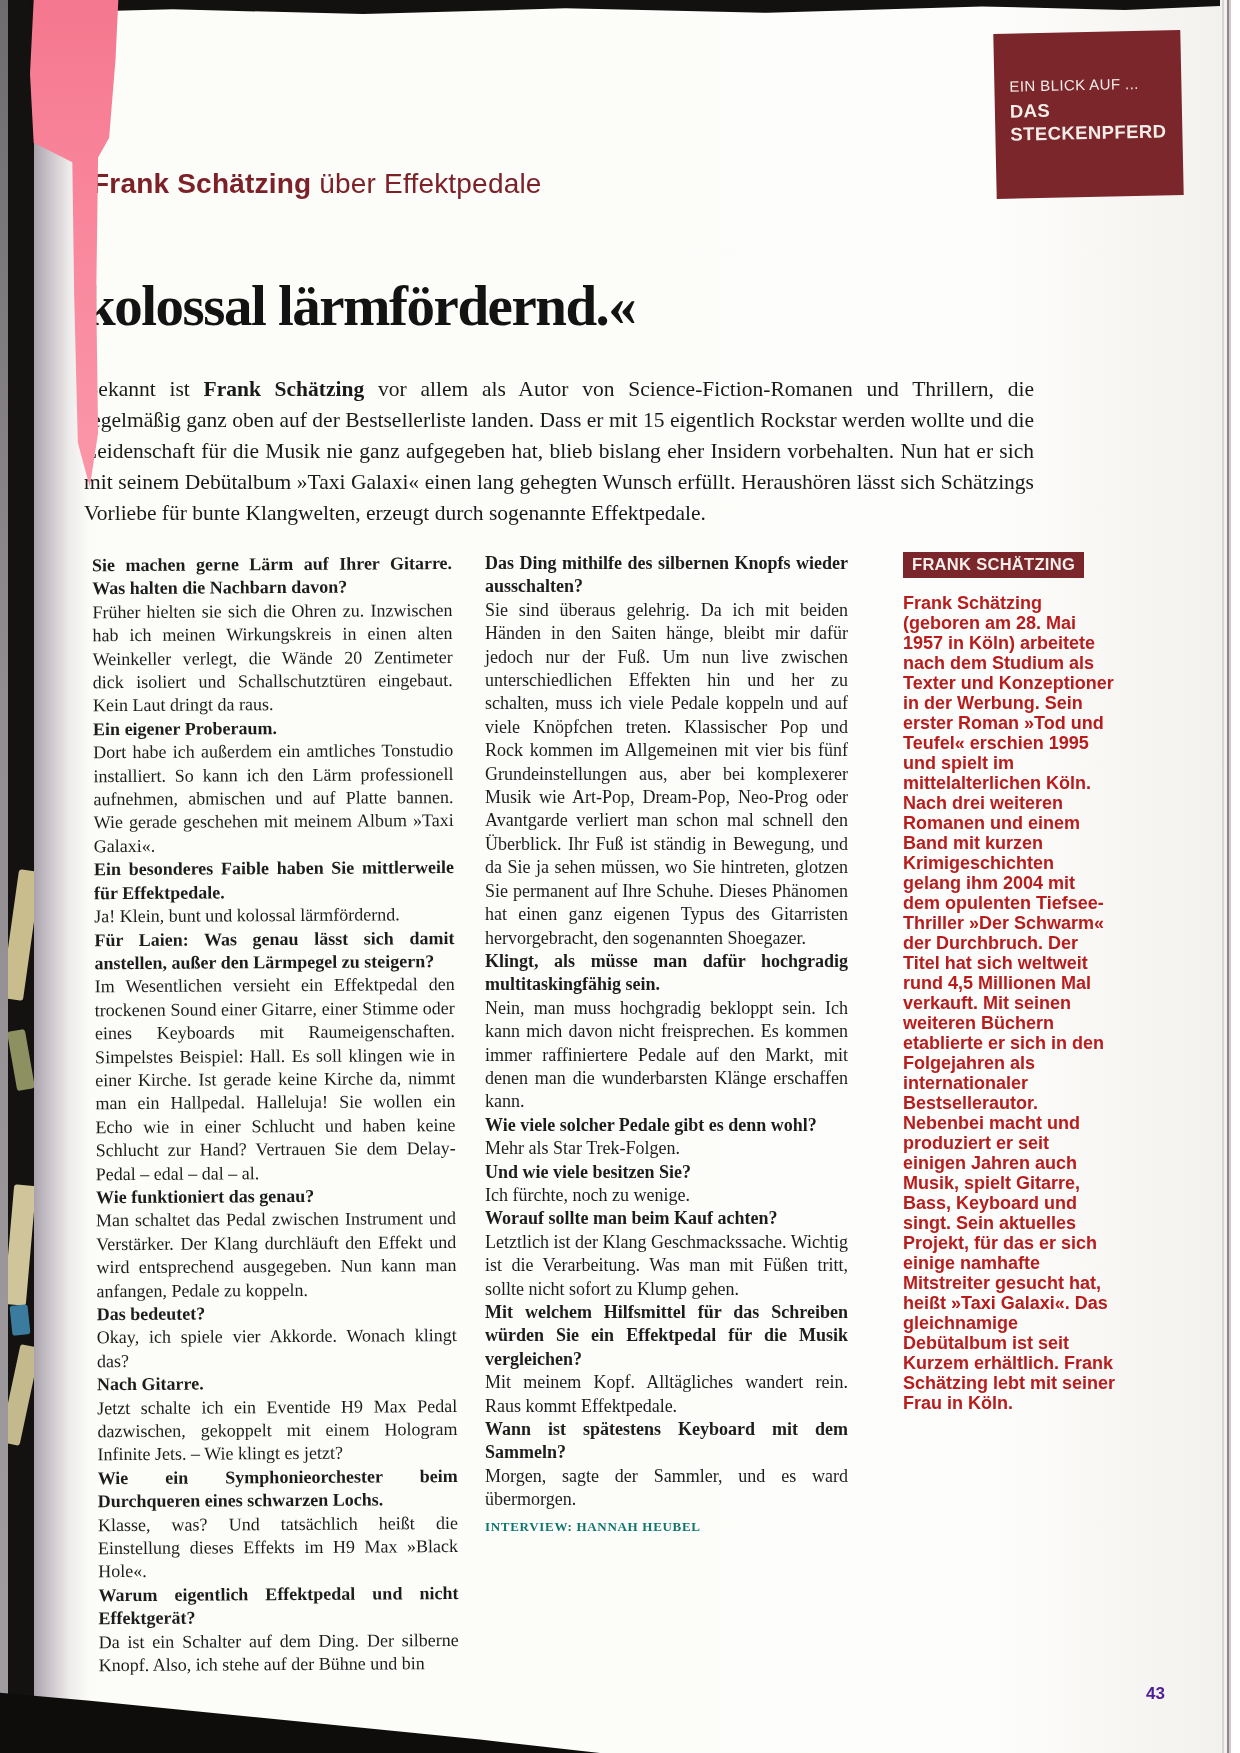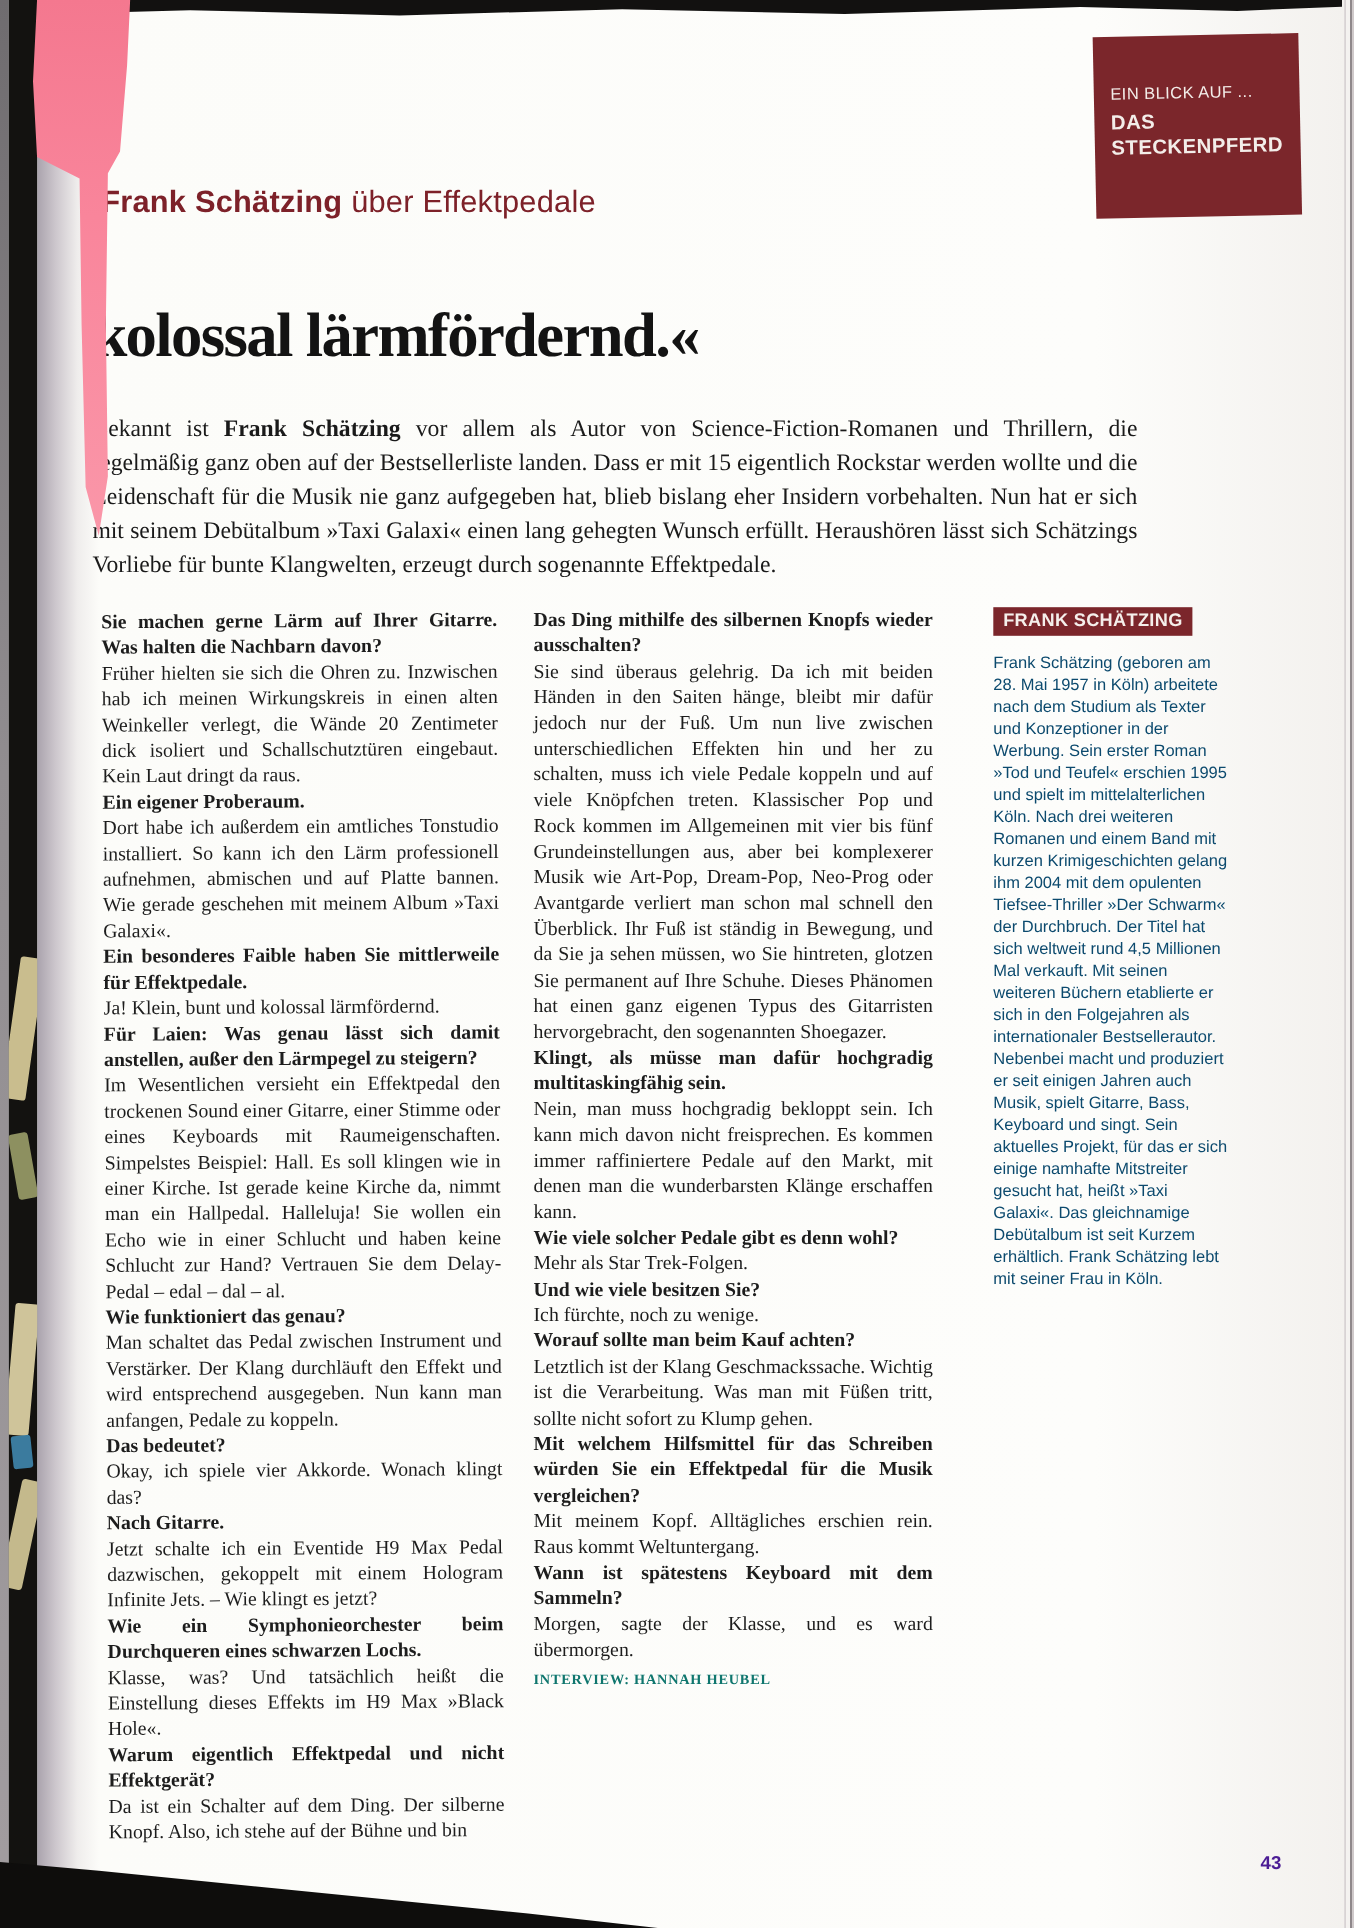--- a/index.html
+++ b/index.html
@@ -46,21 +46,21 @@
   .col2{left:485px;width:363px;}
   .qa{margin:0;text-align:justify;hyphens:auto;}
   .q{font-weight:bold;}
   .credit{margin:3px 0 0 0;font-weight:bold;font-size:13px;letter-spacing:.7px;color:#0f766e;}
 
   
   .sidebar{position:absolute;left:903px;top:552px;width:214px;z-index:3;
     font-family:"Liberation Sans",sans-serif;}
   .sb-head{display:inline-block;padding:3px 9px 4px 9px;font-weight:bold;font-size:16.5px;
     letter-spacing:.3px;}
-  .sb-bio{margin:15px 0 0 0;font-size:15px;line-height:20px;color:#0c4a6e;}
+  .sb-bio{margin:15px 0 0 0;font-size:18px;line-height:20px;color:#b91c1c;font-weight:bold;}
 
   .pagenum{position:absolute;left:1146px;top:1684px;z-index:3;
     font-family:"Liberation Sans",sans-serif;font-weight:bold;font-size:17px;color:#4c1d95;}
 </style>
 </head>
 <body>
 
 <div class="paper"></div>
 <div class="edge-gray"></div>
 <div class="left-strip">
@@ -112,23 +112,23 @@
     <p class="qa a">Sie sind überaus gelehrig. Da ich mit beiden Händen in den Saiten hänge, bleibt mir dafür jedoch nur der Fuß. Um nun live zwischen unterschiedlichen Effekten hin und her zu schalten, muss ich viele Pedale koppeln und auf viele Knöpfchen treten. Klassischer Pop und Rock kommen im Allgemeinen mit vier bis fünf Grundeinstellungen aus, aber bei komplexerer Musik wie Art-Pop, Dream-Pop, Neo-Prog oder Avantgarde verliert man schon mal schnell den Überblick. Ihr Fuß ist ständig in Bewegung, und da Sie ja sehen müssen, wo Sie hintreten, glotzen Sie permanent auf Ihre Schuhe. Dieses Phänomen hat einen ganz eigenen Typus des Gitarristen hervorgebracht, den sogenannten Shoegazer.</p>
     <p class="qa q">Klingt, als müsse man dafür hochgradig multitaskingfähig sein.</p>
     <p class="qa a">Nein, man muss hochgradig bekloppt sein. Ich kann mich davon nicht freisprechen. Es kommen immer raffiniertere Pedale auf den Markt, mit denen man die wunderbarsten Klänge erschaffen kann.</p>
     <p class="qa q">Wie viele solcher Pedale gibt es denn wohl?</p>
     <p class="qa a">Mehr als Star Trek-Folgen.</p>
     <p class="qa q">Und wie viele besitzen Sie?</p>
     <p class="qa a">Ich fürchte, noch zu wenige.</p>
     <p class="qa q">Worauf sollte man beim Kauf achten?</p>
     <p class="qa a">Letztlich ist der Klang Geschmackssache. Wichtig ist die Verarbeitung. Was man mit Füßen tritt, sollte nicht sofort zu Klump gehen.</p>
     <p class="qa q">Mit welchem Hilfsmittel für das Schreiben würden Sie ein Effektpedal für die Musik vergleichen?</p>
-    <p class="qa a">Mit meinem Kopf. Alltägliches erschien rein. Raus kommt Weltuntergang.</p>
+    <p class="qa a">Mit meinem Kopf. Alltägliches wandert rein. Raus kommt Effektpedale.</p>
     <p class="qa q">Wann ist spätestens Keyboard mit dem Sammeln?</p>
-    <p class="qa a">Morgen, sagte der Klasse, und es ward übermorgen.</p>
+    <p class="qa a">Morgen, sagte der Sammler, und es ward übermorgen.</p>
     <p class="credit">INTERVIEW: HANNAH HEUBEL</p>
   </div>
 
 <div class="sidebar">
   <span class="sb-head" style="background:#7b262b;color:#f5efeb;">FRANK SCHÄTZING</span>
   <p class="sb-bio">Frank Schätzing (geboren am 28. Mai 1957 in Köln) arbeitete nach dem Studium als Texter und Konzeptioner in der Werbung. Sein erster Roman »Tod und Teufel« erschien 1995 und spielt im mittelalterlichen Köln. Nach drei weiteren Romanen und einem Band mit kurzen Krimigeschichten gelang ihm 2004 mit dem opulenten Tiefsee-Thriller »Der Schwarm« der Durchbruch. Der Titel hat sich weltweit rund 4,5 Millionen Mal verkauft. Mit seinen weiteren Büchern etablierte er sich in den Folgejahren als internationaler Bestsellerautor. Nebenbei macht und produziert er seit einigen Jahren auch Musik, spielt Gitarre, Bass, Keyboard und singt. Sein aktuelles Projekt, für das er sich einige namhafte Mitstreiter gesucht hat, heißt »Taxi Galaxi«. Das gleichnamige Debütalbum ist seit Kurzem erhältlich. Frank Schätzing lebt mit seiner Frau in Köln.</p>
 </div>
 
 <div class="pagenum">43</div>
 

